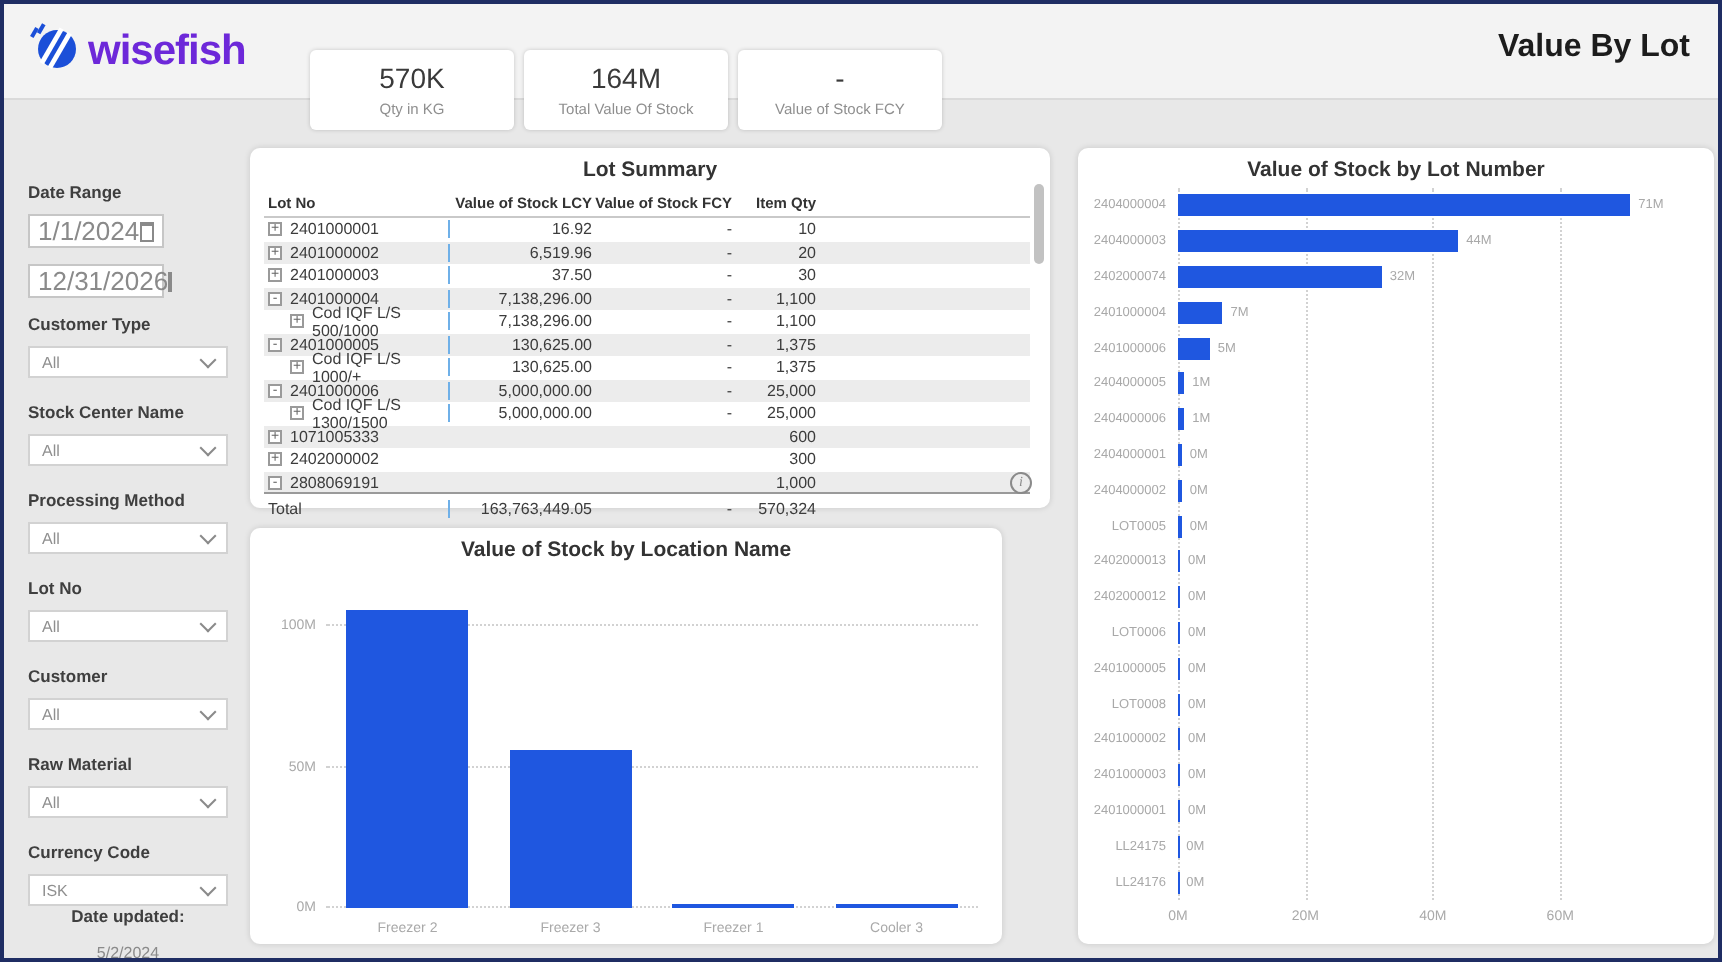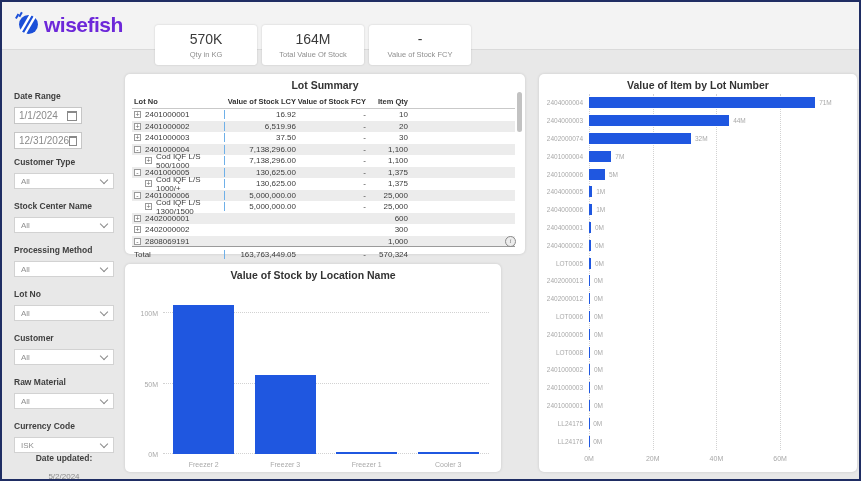--- a/index.html
+++ b/index.html
@@ -17,21 +17,21 @@
     align-items:center;justify-content:center;margin-top:20px;}
   .kpi-value{font-size:14px;color:#3a3a3a;}
   .kpi-label{font-size:7.5px;color:#8f8f8f;margin-top:3px;}
   .page-title{position:absolute;right:14px;top:13px;font-size:16px;font-weight:bold;color:#1c1c1c;}
   
   .sidebar{position:absolute;top:59px;left:0;width:122px;bottom:0;
     padding:30px 10px 0 12px;box-sizing:border-box;}
   .f-label{font-size:8.5px;font-weight:bold;color:#3f3f3f;margin-bottom:6px;}
   .f-input{width:58px;height:15px;background:#fff;border:1px solid #c6c6c6;
     display:flex;align-items:center;justify-content:space-between;padding:0 4px;
-    font-size:10px;color:#8a8a8a;margin-bottom:8px;}
+    font-size:13px;color:#8a8a8a;margin-bottom:8px;}
   .cal{width:8px;height:7px;border:1px solid #8a8a8a;border-top:2.5px solid #8a8a8a;}
   .f-group{margin-top:12px;}
   .f-group:first-child{margin-top:0;}
   .f-select{height:16px;background:#fff;border:1px solid #d2d2d2;display:flex;
     align-items:center;justify-content:space-between;padding:0 6px;font-size:8px;
     color:#8f8f8f;box-sizing:border-box;}
   .chev{width:5px;height:5px;border-right:1px solid #8a8a8a;border-bottom:1px solid #8a8a8a;
     transform:rotate(45deg);margin-top:-3px;}
   .date-updated{text-align:center;}
   .du-label{font-size:8.5px;font-weight:bold;color:#3f3f3f;}
@@ -114,20 +114,21 @@
       </div>
       <div class="kpi">
         <div class="kpi-value">164M</div>
         <div class="kpi-label">Total Value Of Stock</div>
       </div>
       <div class="kpi">
         <div class="kpi-value">-</div>
         <div class="kpi-label">Value of Stock FCY</div>
       </div>
     </div>
+    <div class="page-title">Value By Lot</div>
   </div>
 
   <div class="sidebar">
     <div class="f-group">
       <div class="f-label">Date Range</div>
       <div class="f-input">
         <span>1/1/2024</span>
         <span class="cal"></span>
       </div>
       <div class="f-input">
@@ -279,21 +280,21 @@
               <span class="exp">+</span>
               <span>Cod IQF L/S 1300/1500</span>
             </div>
             <div class="c-lcy">5,000,000.00</div>
             <div class="c-fcy">-</div>
             <div class="c-qty">25,000</div>
           </div>
           <div class="row">
             <div class="c-lot">
               <span class="exp">+</span>
-              <span>2402000001</span>
+              <span>1071005333</span>
             </div>
             <div class="c-lcy"></div>
             <div class="c-fcy"></div>
             <div class="c-qty">600</div>
           </div>
           <div class="row">
             <div class="c-lot">
               <span class="exp">+</span>
               <span>2402000002</span>
             </div>
@@ -351,21 +352,21 @@
     </div>
     <div class="vxlabels" id="vxlabels">
         <div class="vxlabel">Freezer 2</div>
         <div class="vxlabel">Freezer 3</div>
         <div class="vxlabel">Freezer 1</div>
         <div class="vxlabel">Cooler 3</div>
       </div>
   </div>
 
   <div class="card" id="card-lot">
-    <div class="card-title">Value of Item by Lot Number</div>
+    <div class="card-title">Value of Stock by Lot Number</div>
     <div class="hplot" id="hplot">
       <div class="hgrid" style="left: 0%;"></div>
         <div class="hgrid" style="left: 24.6914%;"></div>
         <div class="hgrid" style="left: 49.3827%;"></div>
         <div class="hgrid" style="left: 74.0741%;"></div>
         <div class="hrows" id="hrows">
           <div class="hrow">
             <span class="hlabel">2404000004</span>
             <div class="hbar" style="width: 87.6543%; background: rgb(31, 87, 224);"></div>
             <span class="hval">71M</span>

